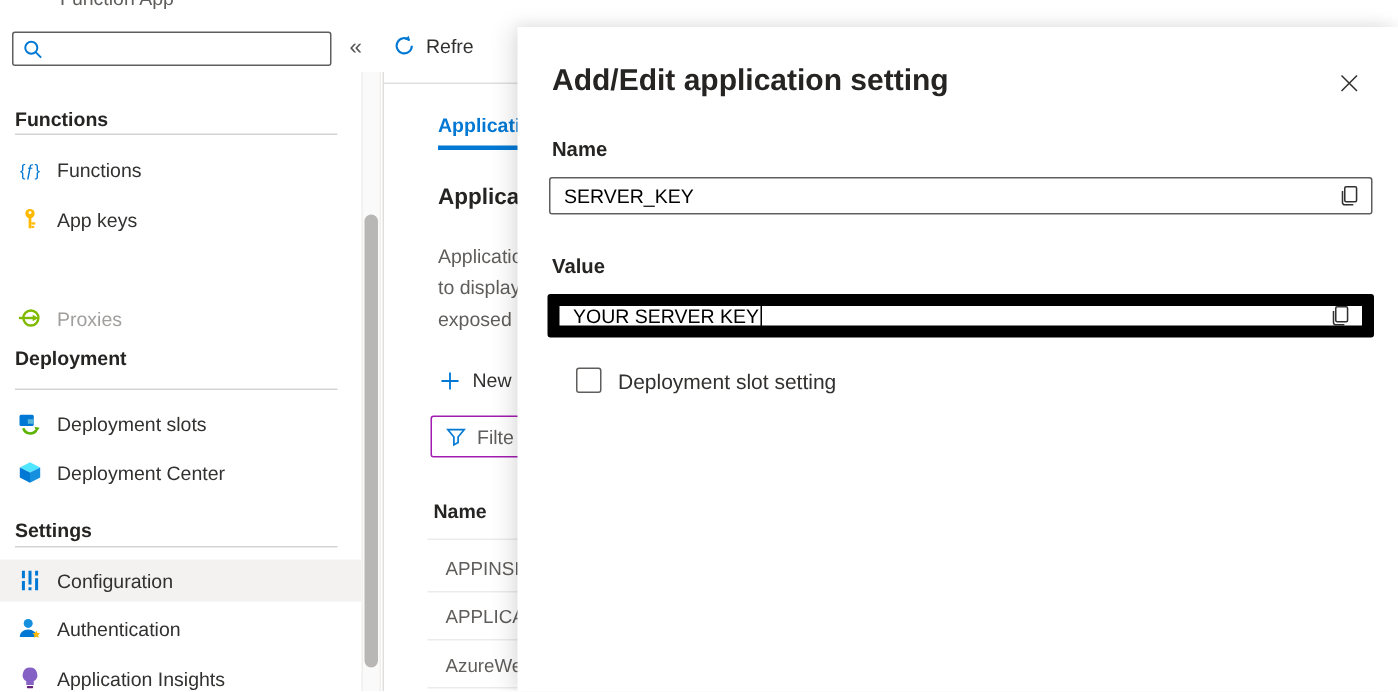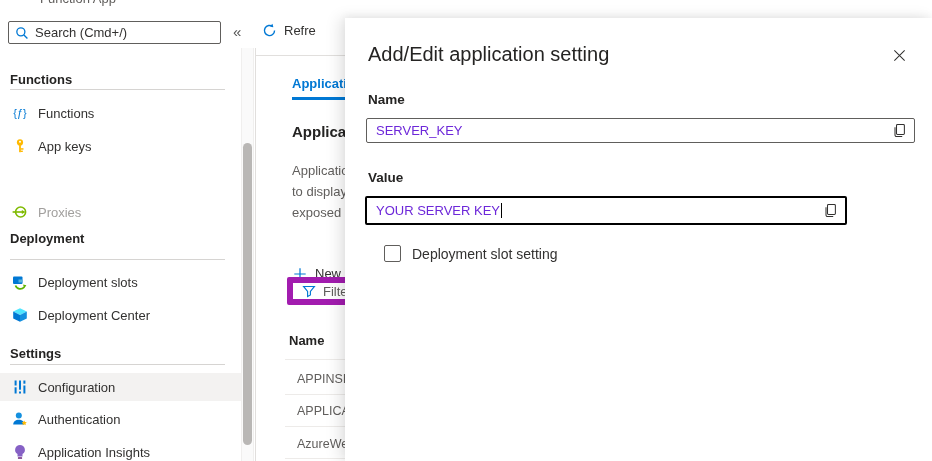--- a/index.html
+++ b/index.html
@@ -46,46 +46,46 @@
   #refresh-btn { left:262px; top:23px; display:flex; align-items:center; gap:7px; cursor:pointer; background:none; border:none; font-family:"Liberation Sans",sans-serif; }
   #refresh-btn .lbl { font-size:13px; color:#323130; }
   #commandbar-divider { left:256px; top:55px; width:89px; height:1px; background:#e1dfdd; }
 
   #tab-application-settings { left:292px; top:76px; color:#0078d4; font-weight:bold; font-size:13px; cursor:pointer; white-space:nowrap; }
   #tab-underline { left:292px; top:97px; width:78px; height:3px; background:#0078d4; }
 
   #middle-heading { left:292px; top:123px; font-size:15px; font-weight:bold; color:#252423; white-space:nowrap; }
   #middle-desc { left:292px; top:160px; width:120px; font-size:13px; color:#605e5c; line-height:21px; white-space:nowrap; }
 
-  #new-setting-btn { left:293px; top:246px; display:flex; align-items:center; gap:8px; cursor:pointer; background:none; border:none; font-family:"Liberation Sans",sans-serif;margin-top:20px; }
+  #new-setting-btn { left:293px; top:246px; display:flex; align-items:center; gap:8px; cursor:pointer; background:none; border:none; font-family:"Liberation Sans",sans-serif; }
   #new-setting-btn .lbl { font-size:13px; color:#323130; }
 
-  #filter-box { left:287px; top:277px; width:110px; height:28px; border:6px solid #a21caf; border-radius:2px; display:flex; align-items:center; gap:7px; padding:0 9px; background:#fff; }
+  #filter-box { left:287px; top:277px; width:110px; height:28px; border:1px solid #a21caf; border-radius:2px; display:flex; align-items:center; gap:7px; padding:0 9px; background:#fff; }
   #filter-box .lbl { font-size:13px; color:#605e5c; }
 
   #table-name-header { left:289px; top:333px; font-size:13px; font-weight:bold; color:#252423; }
   .row-divider { left:285px; width:115px; height:1px; background:#edebe9; }
   .table-row { left:297px; font-size:12.5px; color:#605e5c; white-space:nowrap; cursor:pointer; }
 
   
   #flyout {
     left:345px; top:18px; width:587px; height:443px; background:#fff;
     box-shadow:-6px 0 14px rgba(0,0,0,.10), 0 -2px 8px rgba(0,0,0,.05);
     z-index:5;
   }
-  #flyout-title { left:23px; top:25px; font-size:20px; font-weight:normal; color:#252423; }
+  #flyout-title { left:23px; top:25px; font-size:20px; font-weight:bold; color:#252423; }
   #flyout-close { left:541px; top:24px; width:26px; height:26px; background:none; border:none; cursor:pointer; display:flex; align-items:center; justify-content:center; }
 
   .field-label { left:23px; font-size:13.5px; font-weight:bold; color:#252423; }
   .text-field {
     left:21px; width:549px; height:25px; border:1px solid #605e5c; border-radius:2px;
     display:flex; align-items:center; padding-left:9px; background:#fff; cursor:text;
   }
-  .text-field.focused { left:20px; width:482px; height:29px; border:2px solid #000000; }
-  .text-field .val { font-size:13px; color:#6d28d9; white-space:pre; }
+  .text-field.focused { left:20px; width:551px; height:29px; border:8px solid #000000; }
+  .text-field .val { font-size:13px; color:#000000; white-space:pre; }
   .caret { display:inline-block; width:1px; height:15px; background:#000; margin-left:1px; vertical-align:middle; }
   .copy-btn { margin-left:auto; width:30px; height:100%; background:none; border:none; cursor:pointer; display:flex; align-items:center; justify-content:center; }
 
   #name-label { top:74px; }
   #name-field { top:100px; }
   #value-label { top:152px;text-align:center; }
   #value-field { top:178px; }
 
   #slot-setting-row { left:21px; top:227px; display:flex; align-items:center; gap:11px; cursor:pointer;padding-left:18px; }
   #slot-checkbox { width:17px; height:17px; border:1px solid #605e5c; border-radius:2px; background:#fff; }
@@ -100,21 +100,20 @@
 
   <div class="abs" id="clipped-app-title">Function App</div>
 
   <div class="abs" id="searchbox">
     <span>
       <svg width="14" height="14" viewBox="0 0 16 16">
           <circle cx="6.7" cy="6.7" r="4.6" fill="none" stroke="#0078d4" stroke-width="1.5"></circle>
           <line x1="10.2" y1="10.2" x2="14.2" y2="14.2" stroke="#0078d4" stroke-width="1.5"></line>
         </svg>
     </span>
-    <input placeholder="Search (Cmd+/)" style="">
   </div>
   <button class="abs" id="collapse-btn">«</button>
 
   <div class="abs section-header" style="top:72px">Functions</div>
   <div class="abs section-divider" style="top:89px"></div>
 
   <div class="abs nav-item" style="top:99px">
     <span class="icon16">
       <svg width="16" height="16" viewBox="0 0 16 16">
           <text x="8" y="12" text-anchor="middle" font-size="11" fill="#0078d4" font-family="Liberation Sans,sans-serif">{ƒ}</text>

